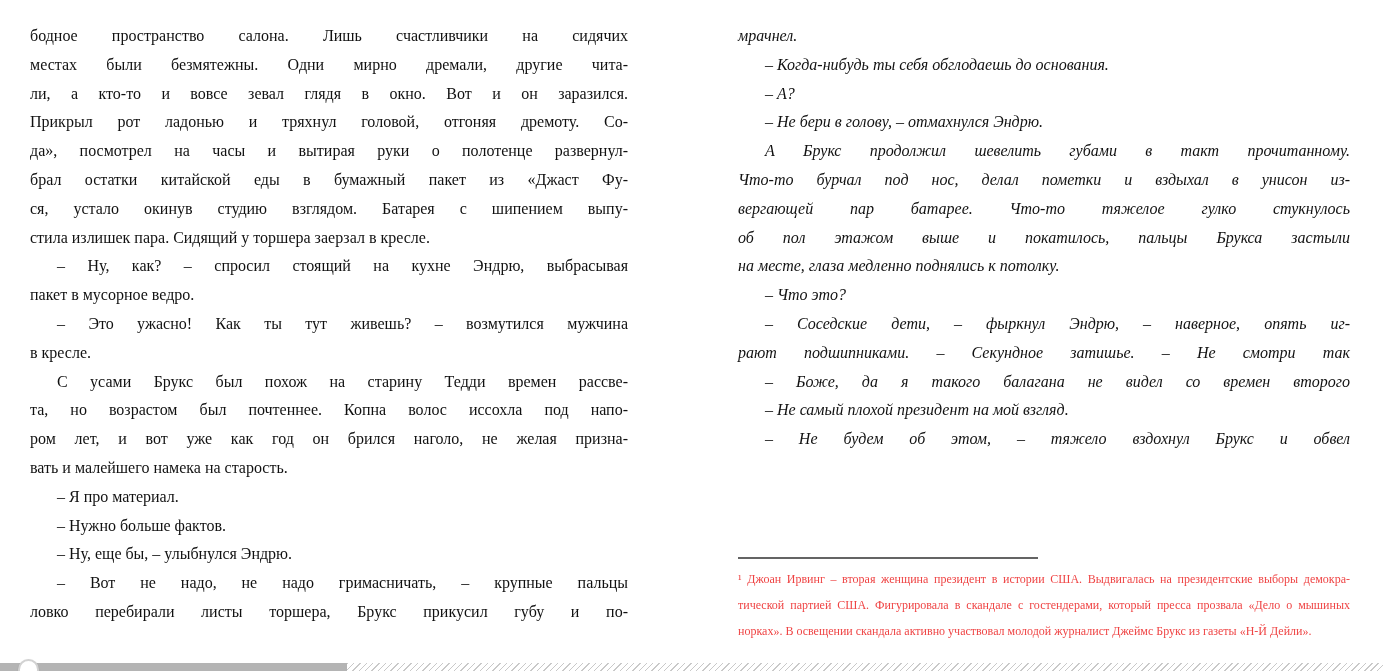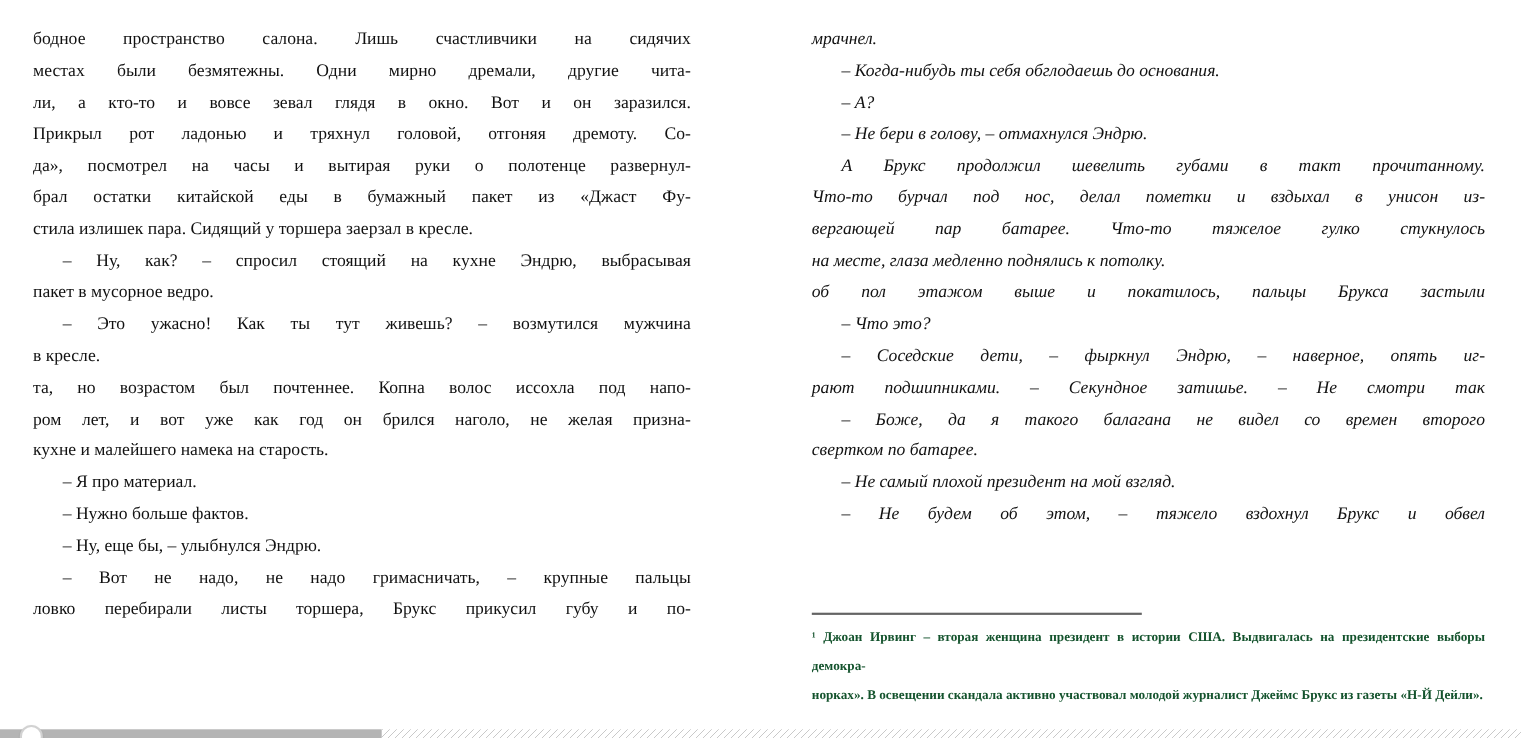--- a/index.html
+++ b/index.html
@@ -42,22 +42,21 @@
     width: 300px;
     height: 2px;
     background: #646464;
     margin-bottom: 7px;
   }
   .fline {
     font-size: 12px;
     line-height: 26px;
     text-align: justify;
     text-align-last: justify;
-    color: #14532d;
-    font-weight: bold;
+    color: #ef4444;
   }
   .fline.pend { text-align-last: left; }
 
   .progressbar {
     position: absolute;
     left: 0;
     bottom: 0;
     width: 1383px;
     height: 8px;
   }
@@ -95,63 +94,65 @@
 
 <div class="page page-left">
   <div class="page-text">
 
   <div class="line">бодное пространство салона. Лишь счастливчики на сидячих</div>
       <div class="line">местах были безмятежны. Одни мирно дремали, другие чита-</div>
       <div class="line">ли, а кто-то и вовсе зевал глядя в окно. Вот и он заразился.</div>
       <div class="line">Прикрыл рот ладонью и тряхнул головой, отгоняя дремоту. Со-</div>
       <div class="line">да», посмотрел на часы и вытирая руки о полотенце развернул-</div>
       <div class="line">брал остатки китайской еды в бумажный пакет из «Джаст Фу-</div>
+      <div class="line">ся, устало окинув студию взглядом. Батарея с шипением выпу-</div>
       <div class="line pend">стила излишек пара. Сидящий у торшера заерзал в кресле.</div>
       <div class="line indent">– Ну, как? – спросил стоящий на кухне Эндрю, выбрасывая</div>
       <div class="line pend">пакет в мусорное ведро.</div>
       <div class="line indent">– Это ужасно! Как ты тут живешь? – возмутился мужчина</div>
       <div class="line pend">в кресле.</div>
+      <div class="line indent">С усами Брукс был похож на старину Тедди времен рассве-</div>
       <div class="line">та, но возрастом был почтеннее. Копна волос иссохла под напо-</div>
       <div class="line">ром лет, и вот уже как год он брился наголо, не желая призна-</div>
-      <div class="line pend">кухне и малейшего намека на старость.</div>
+      <div class="line pend">вать и малейшего намека на старость.</div>
       <div class="line indent pend">– Я про материал.</div>
       <div class="line indent pend">– Нужно больше фактов.</div>
       <div class="line indent pend">– Ну, еще бы, – улыбнулся Эндрю.</div>
       <div class="line indent">– Вот не надо, не надо гримасничать, – крупные пальцы</div>
       <div class="line">ловко перебирали листы торшера, Брукс прикусил губу и по-</div>
     </div>
 </div>
 
 <div class="page page-right">
   <div class="page-text">
 
   <div class="line pend">мрачнел.</div>
       <div class="line indent pend">– Когда-нибудь ты себя обглодаешь до основания.</div>
       <div class="line indent pend">– А?</div>
       <div class="line indent pend">– Не бери в голову, – отмахнулся Эндрю.</div>
       <div class="line indent">А Брукс продолжил шевелить губами в такт прочитанному.</div>
       <div class="line">Что-то бурчал под нос, делал пометки и вздыхал в унисон из-</div>
       <div class="line">вергающей пар батарее. Что-то тяжелое гулко стукнулось</div>
+      <div class="line">об пол этажом выше и покатилось, пальцы Брукса застыли</div>
       <div class="line pend">на месте, глаза медленно поднялись к потолку.</div>
-      <div class="line">об пол этажом выше и покатилось, пальцы Брукса застыли</div>
       <div class="line indent pend">– Что это?</div>
       <div class="line indent">– Соседские дети, – фыркнул Эндрю, – наверное, опять иг-</div>
       <div class="line">рают подшипниками. – Секундное затишье. – Не смотри так</div>
       <div class="line indent">– Боже, да я такого балагана не видел со времен второго</div>
-      <div class="line pend">свертком по батарее.</div>
       <div class="line indent pend">– Не самый плохой президент на мой взгляд.</div>
       <div class="line indent">– Не будем об этом, – тяжело вздохнул Брукс и обвел</div>
     </div>
 </div>
 
 <div class="footnote">
   <div class="footnote-rule"></div>
   <div class="footnote-text">
 
   <div class="fline">¹ Джоан Ирвинг – вторая женщина президент в истории США. Выдвигалась на президентские выборы демокра-</div>
+      <div class="fline">тической партией США. Фигурировала в скандале с гостендерами, который пресса прозвала «Дело о мышиных</div>
       <div class="fline pend">норках». В освещении скандала активно участвовал молодой журналист Джеймс Брукс из газеты «Н-Й Дейли».</div>
     </div>
 </div>
 
 <div class="progressbar">
   <div class="progress-fill" style="width: 25.1%; background: rgb(180, 180, 180);"></div>
   <div class="progress-remaining" style="left: 25.1%; --hatch: #c9c9c9;"></div>
   <div class="progress-thumb" style="border-color: rgb(210, 210, 210);"></div>
 </div>
 

